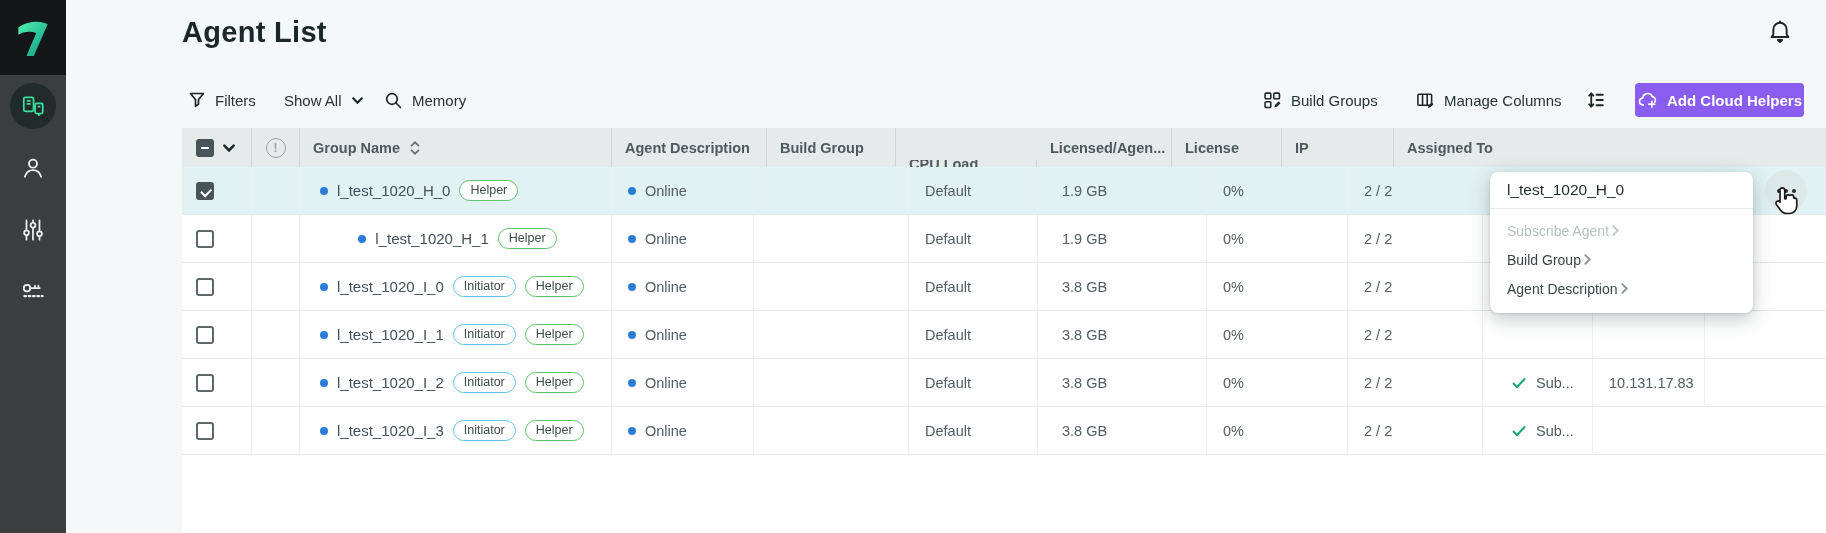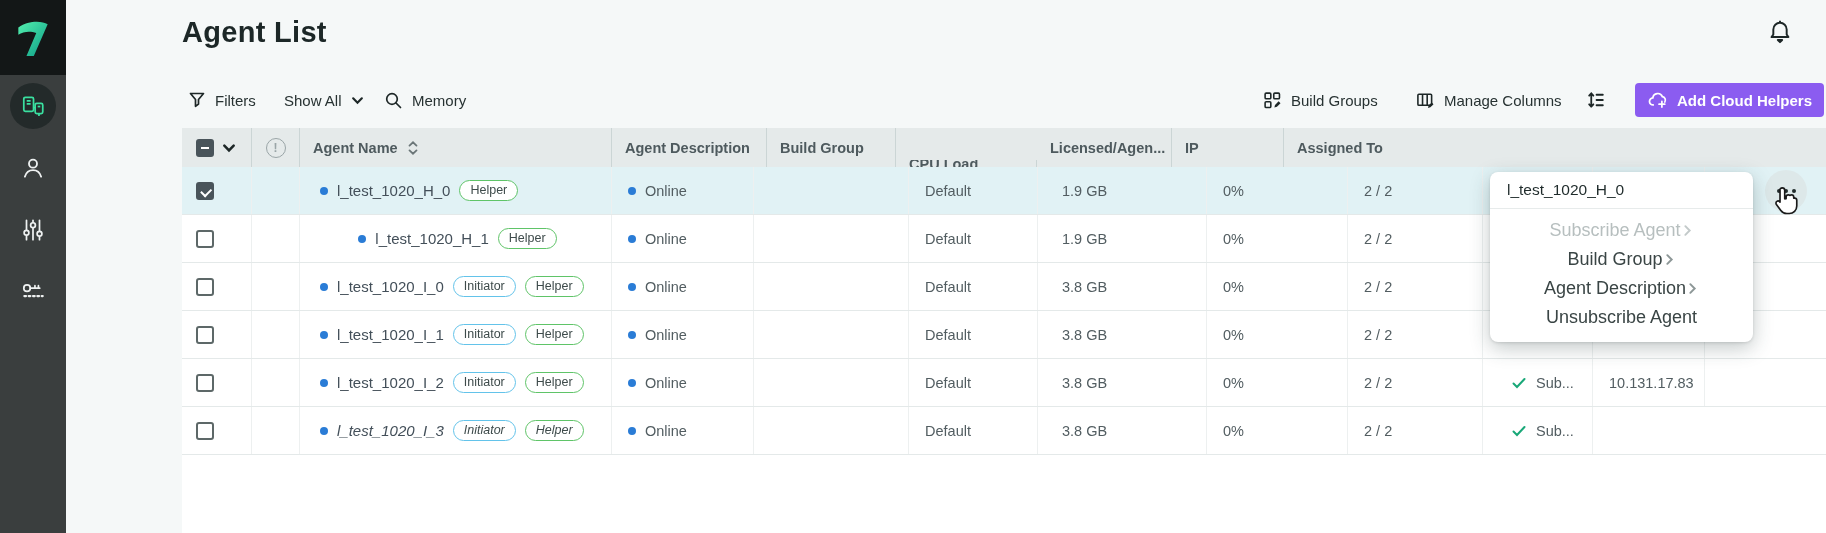--- a/index.html
+++ b/index.html
@@ -19,21 +19,21 @@
   .bell-btn{position:absolute;left:1767px;top:19px;cursor:pointer}
 
   
   .tool{position:absolute;top:86px;height:28px;display:flex;align-items:center;gap:9px;font-size:15px;color:#273232;cursor:pointer;white-space:nowrap}
   .t-filters{left:188px}
   .t-show{left:284px}
   .t-search{left:384px}
   .t-bgroups{left:1263px}
   .t-mcols{left:1416px}
   .t-sort{left:1586px}
-  .add-btn{position:absolute;left:1635px;top:83px;width:189px;height:34px;background:var(--accent-purple,#8b5cf0);
+  .add-btn{position:absolute;left:1635px;top:83px;width:169px;height:34px;background:var(--accent-purple,#8b5cf0);
     border:none;border-radius:4px;color:#fff;font-size:15px;font-weight:700;font-family:inherit;
     display:flex;align-items:center;justify-content:center;gap:9px;cursor:pointer}
 
   
   .table{position:absolute;left:182px;top:128px;width:1644px;height:405px;background:#fff;overflow:hidden}
   .thead{display:flex;width:1740px;height:39px;background:#e5eaea}
   .th{display:flex;align-items:center;gap:8px;padding:0 13px;border-right:1px solid #cbd5d5;
       font-size:14.5px;font-weight:700;color:#4e5a5e;white-space:nowrap;overflow:hidden;cursor:pointer}
   .trow{display:flex;width:1740px;height:48px;background:#fff;border-bottom:1px solid #e4e9e9}
   .trow.selected{background:var(--row-selected-bg,#e1f2f5)}
@@ -61,22 +61,22 @@
 
   .dots-btn{width:42px;height:42px;border-radius:50%;background:#dde8e9;display:flex;align-items:center;
       justify-content:center;gap:3.5px;margin-left:44px;cursor:pointer;flex:0 0 auto}
   .dots-btn i{width:4px;height:4px;border-radius:50%;background:#222c2c}
 
   
   .menu{position:absolute;left:1490px;top:172px;width:263px;background:#fff;border-radius:8px;z-index:5;
       box-shadow:0 6px 20px rgba(40,60,60,.28),0 1px 3px rgba(0,0,0,.12)}
   .menu-header{height:37px;display:flex;align-items:center;padding:0 17px;font-size:15.5px;color:#1f2b2b;border-bottom:1px solid #e7ebeb}
   .menu-items{padding:7px 0 10px}
-  .menu-item{height:29px;display:flex;align-items:center;justify-content:center;padding:0 17px;
-      font-size:18px;color:#3a4545;cursor:pointer}
+  .menu-item{height:29px;display:flex;align-items:center;justify-content:flex-start;padding:0 17px;
+      font-size:14px;color:#3a4545;cursor:pointer}
   .menu-item.disabled{color:#b7bfbf;cursor:default}
   .menu-item .mi-chev{color:#8d9797;display:flex}
   .menu-item.disabled .mi-chev{color:#c3caca}
 
   .cursor{position:absolute;left:1768px;top:184px;z-index:10;pointer-events:none}
 </style>
 </head>
 <body>
 
 <aside class="sidebar">
@@ -192,39 +192,42 @@
         <span class="hdr-chev">
           <svg width="14" height="14" viewBox="0 0 12 12" fill="none" stroke="#1d2727" stroke-width="2.2" stroke-linecap="round">
             <path d="M2 4l4 4 4-4"></path>
           </svg>
         </span>
       </div>
       <div class="th th-alert" style="flex: 0 0 48px;">
         <span class="info-ic">!</span>
       </div>
       <div class="th th-name" style="flex: 0 0 312px;">
-        <span>Agent Name</span>
+        <span>Group Name</span>
         <span class="sort-stack">
           <svg width="10" height="14" viewBox="0 0 10 14" fill="none" stroke="#6b7678" stroke-width="1.8" stroke-linecap="round">
             <path d="M1.5 4.6L5 1.3l3.5 3.3"></path>
             <path d="M1.5 9.4L5 12.7l3.5-3.3"></path>
           </svg>
         </span>
       </div>
       <div class="th th-description" style="flex: 0 0 155px;">
         <span>Agent Description</span>
       </div>
       <div class="th th-build_group" style="flex: 0 0 129px;">
         <span>Build Group</span>
       </div>
       <div class="th th-cpu" style="flex: 0 0 141px; margin-top: 32px;">
         <span>CPU Load</span>
       </div>
       <div class="th th-licensed" style="flex: 0 0 135px;">
         <span>Licensed/Agen...</span>
+      </div>
+      <div class="th th-license" style="flex: 0 0 110px;">
+        <span>License</span>
       </div>
       <div class="th th-ip" style="flex: 0 0 112px;">
         <span>IP</span>
       </div>
       <div class="th th-assigned" style="flex: 0 0 210px;">
         <span>Assigned To</span>
       </div>
     </div>
   <div class="tbody">
       <div class="trow selected">
@@ -398,21 +401,21 @@
         <div class="td td-ip" style="flex: 0 0 112px;">
           <span>10.131.17.83</span>
         </div>
         <div class="td td-assigned" style="flex: 0 0 210px;"></div>
       </div>
       <div class="trow">
         <div class="td td-select" style="flex: 0 0 70px;">
           <span class="cb"></span>
         </div>
         <div class="td td-alert" style="flex: 0 0 48px;"></div>
-        <div class="td td-name" style="flex: 0 0 312px; font-style: italic;">
+        <div class="td td-name" style="flex: 0 0 312px;">
           <span class="dot"></span>
           <span class="agent-name">l_test_1020_I_3</span>
           <span class="tag initiator">Initiator</span>
           <span class="tag helper">Helper</span>
         </div>
         <div class="td td-status" style="flex: 0 0 142px;">
           <span class="dot"></span>
           <span>Online</span>
         </div>
         <div class="td td-description" style="flex: 0 0 155px;"></div>
@@ -461,21 +464,18 @@
         </span>
       </div>
       <div class="menu-item">
         <span>Agent Description</span>
         <span class="mi-chev">
           <svg width="13" height="13" viewBox="0 0 12 12" fill="none" stroke="currentColor" stroke-width="1.8" stroke-linecap="round">
             <path d="M4 2l4 4-4 4"></path>
           </svg>
         </span>
       </div>
-      <div class="menu-item">
-        <span>Unsubscribe Agent</span>
-      </div>
     </div>
 </div>
 
 <svg class="cursor" width="34" height="36" viewBox="0 0 24 26">
   <path d="M8.2 4.6c0-1 .8-1.8 1.8-1.8s1.8.8 1.8 1.8v6.1l1-.1v-1.2c0-.9.7-1.6 1.6-1.6.5 0 .9.2 1.2.5.3-.3.7-.5 1.1-.5.9 0 1.6.7 1.6 1.6v.9c.2-.1.4-.1.6-.1.9 0 1.6.7 1.6 1.6v4.1c0 3-2.4 5.4-5.4 5.4h-1.8c-1.7 0-3.3-.8-4.3-2.2l-3.2-4.3c-.5-.7-.4-1.7.3-2.2.6-.5 1.5-.4 2 .1l.3.4V4.6z" fill="#fff" stroke="#1a1a1a" stroke-width="1.2" stroke-linejoin="round"></path>
 </svg>
 
 </body></html>

